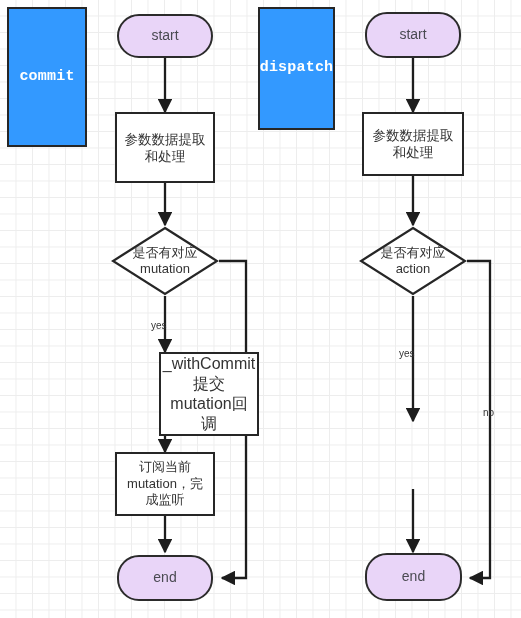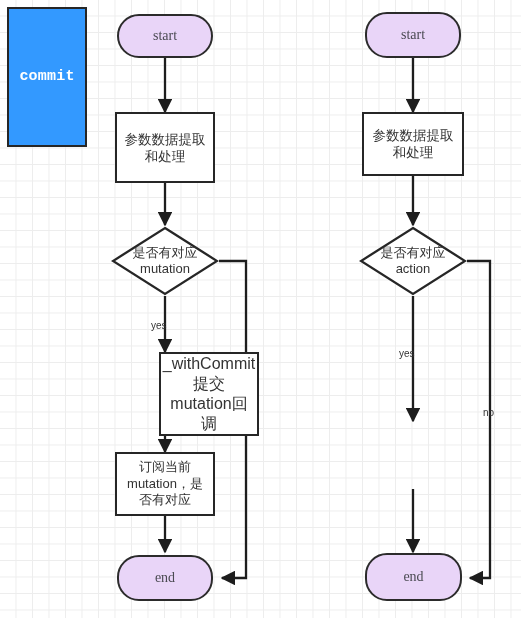--- a/index.html
+++ b/index.html
@@ -56,21 +56,20 @@
     font-size: 15px;
     letter-spacing: 0.2px;
     font-family: Liberation Mono, monospace;
   }
   .node-terminal {
     background: #e9d5f8;
     border: 2.4px solid #2b2b2b;
     border-radius: 22px;
     font-size: 14px;
     color: #4a4a52;
-    font-family: Liberation Serif, serif;
   }
   .node-process {
     background: #ffffff;
     border: 2px solid #262626;
     font-size: 13.5px;
     padding: 0 4px;
   }
   .node-decision {
     width: 108px;
     height: 70px;
@@ -154,27 +153,30 @@
 
   <div class="edge-label" style="left:239px; top:413px;">
     <span>no</span>
   </div>
 
   <div class="node node-process" style="left:115px; top:352px; width:100px; height:84px; font-size:16px;margin-left:44px;">
     <span>_withCommit提交mutation回调</span>
   </div>
 
   <div class="node node-process" style="left:115px; top:452px; width:100px; height:64px; font-size:13px;">
-    <span>订阅当前mutation，是否有对应</span>
+    <span>订阅当前mutation，完成监听</span>
   </div>
 
   <div class="node node-terminal" style="left:117px; top:555px; width:96px; height:46px;">
     <span>end</span>
   </div>
 
+  <div class="node node-banner" style="left:258px; top:7px; width:77px; height:123px;">
+    <span>dispatch</span>
+  </div>
 
   <div class="node node-terminal" style="left:365px; top:12px; width:96px; height:46px;">
     <span>start</span>
   </div>
 
   <div class="node node-process" style="left:362px; top:112px; width:102px; height:64px;">
     <span>参数数据提取
 和处理</span>
   </div>
 

